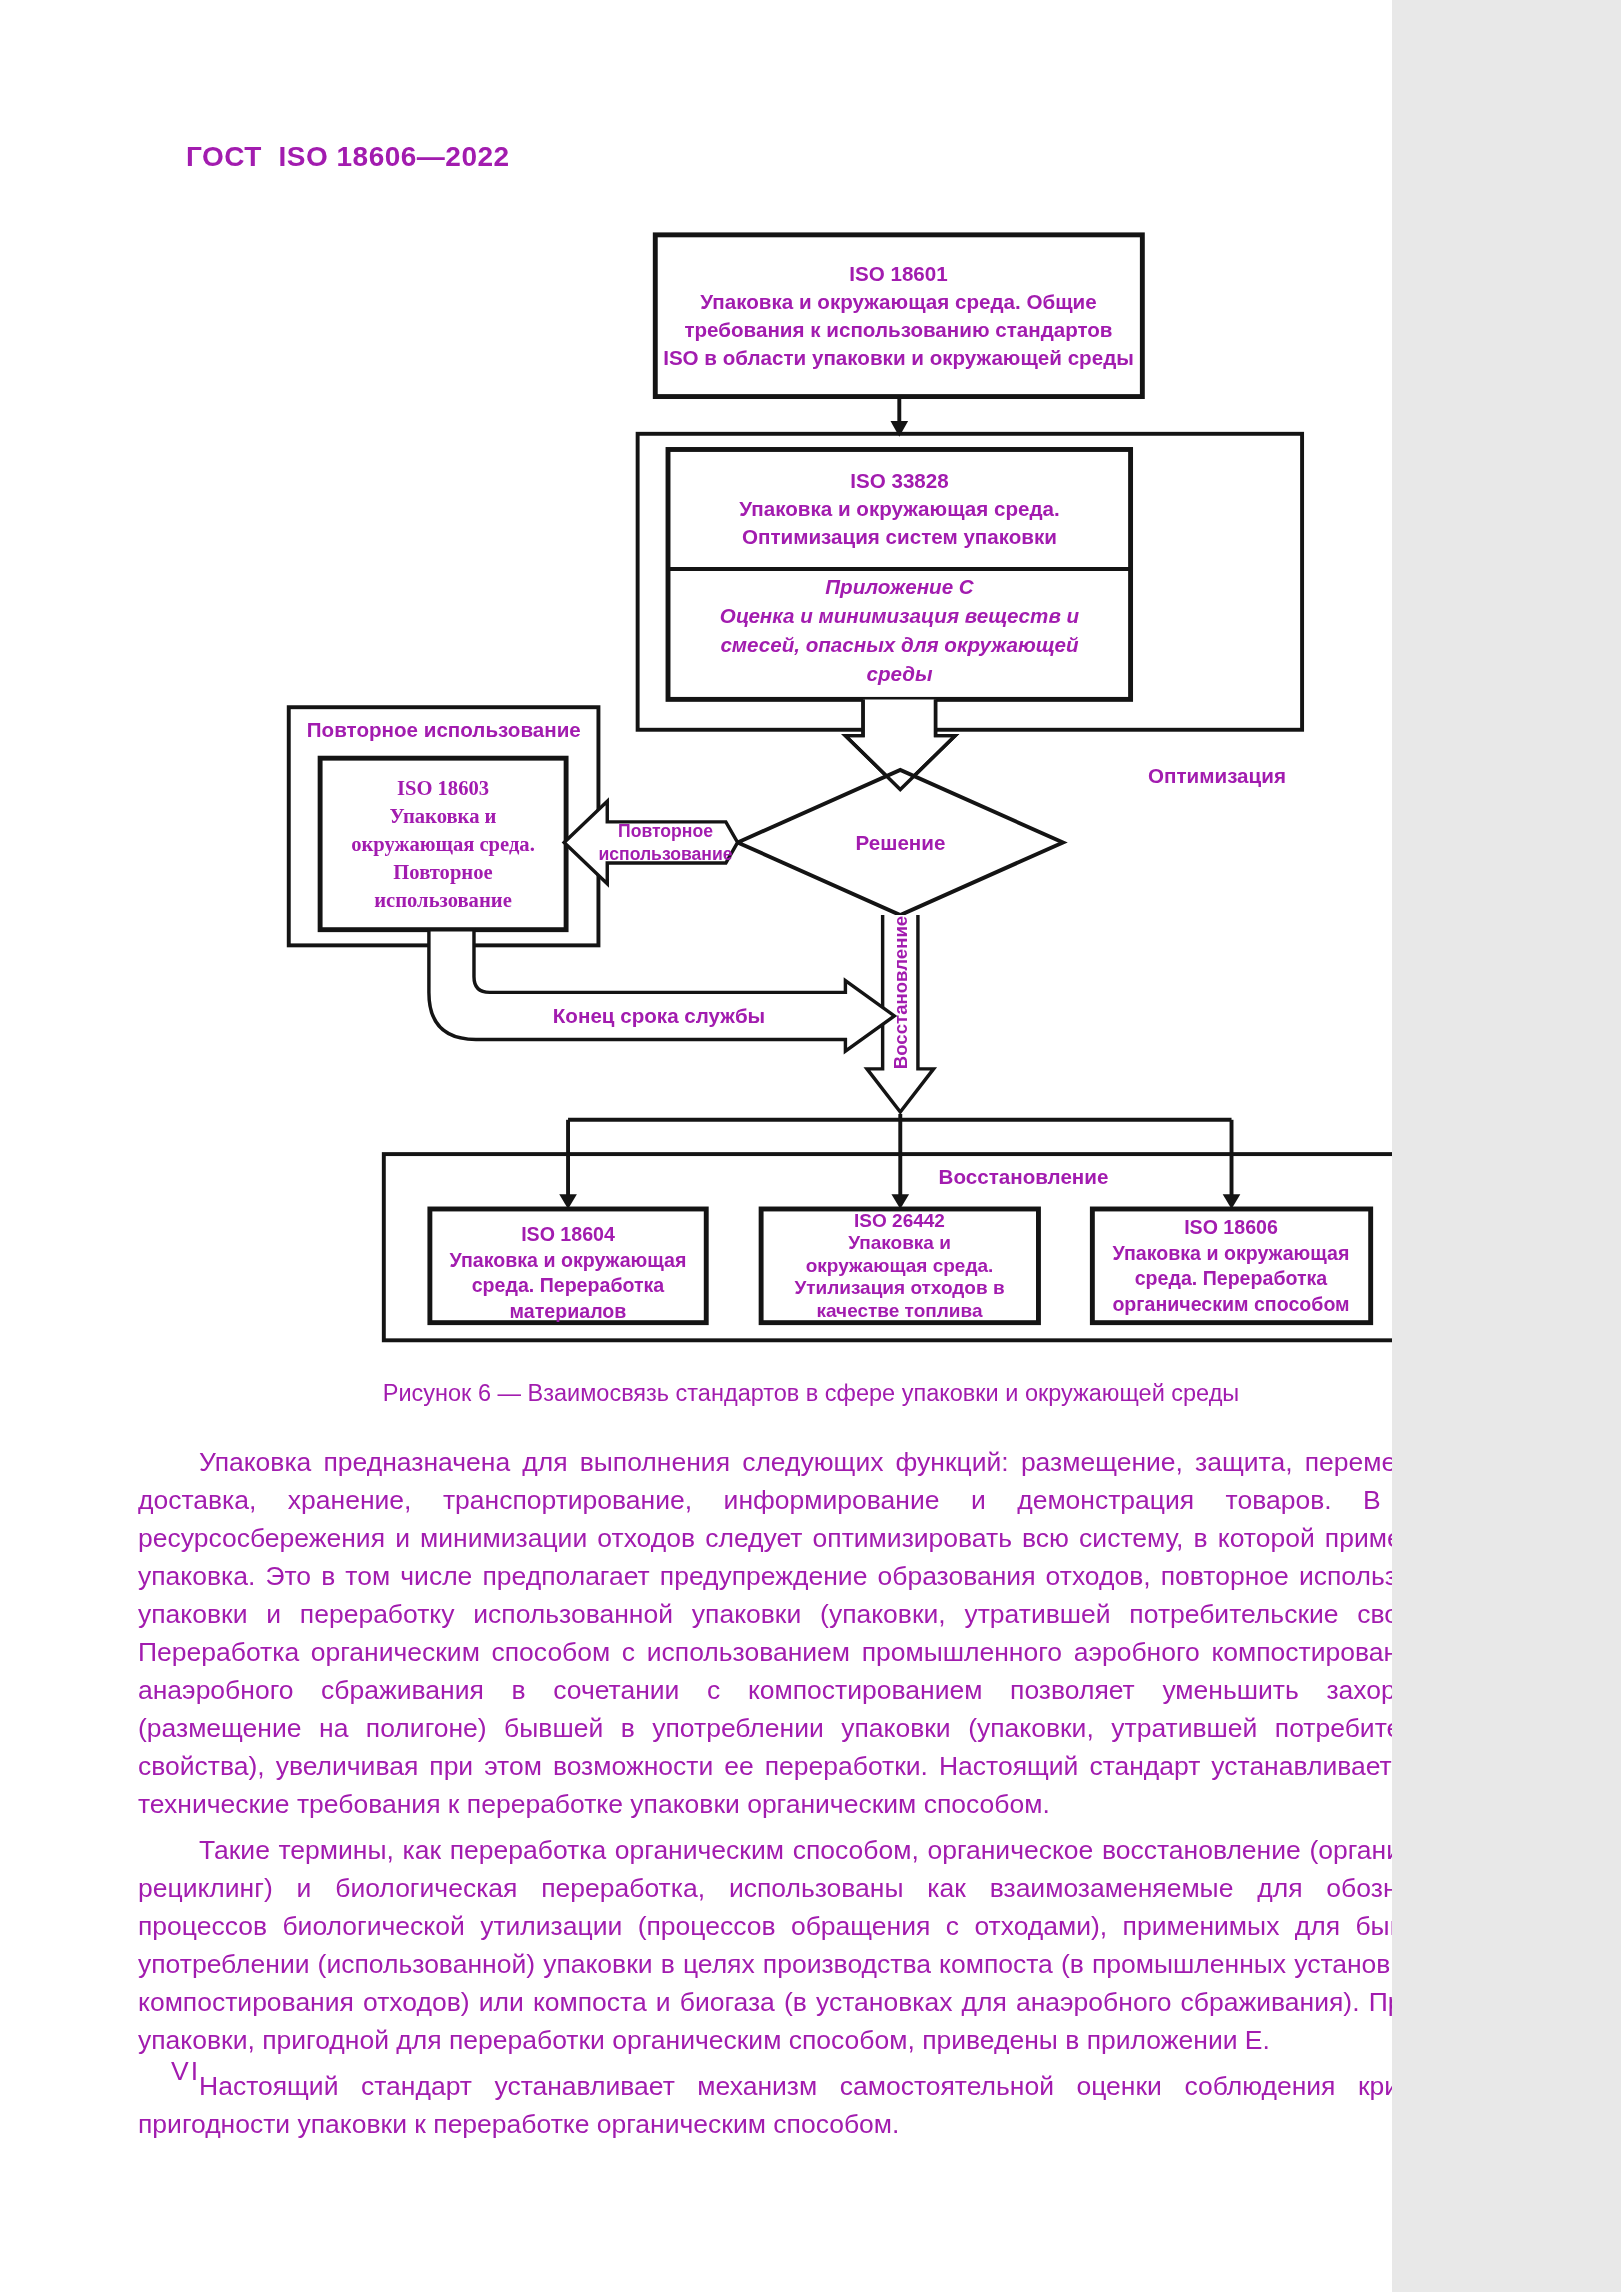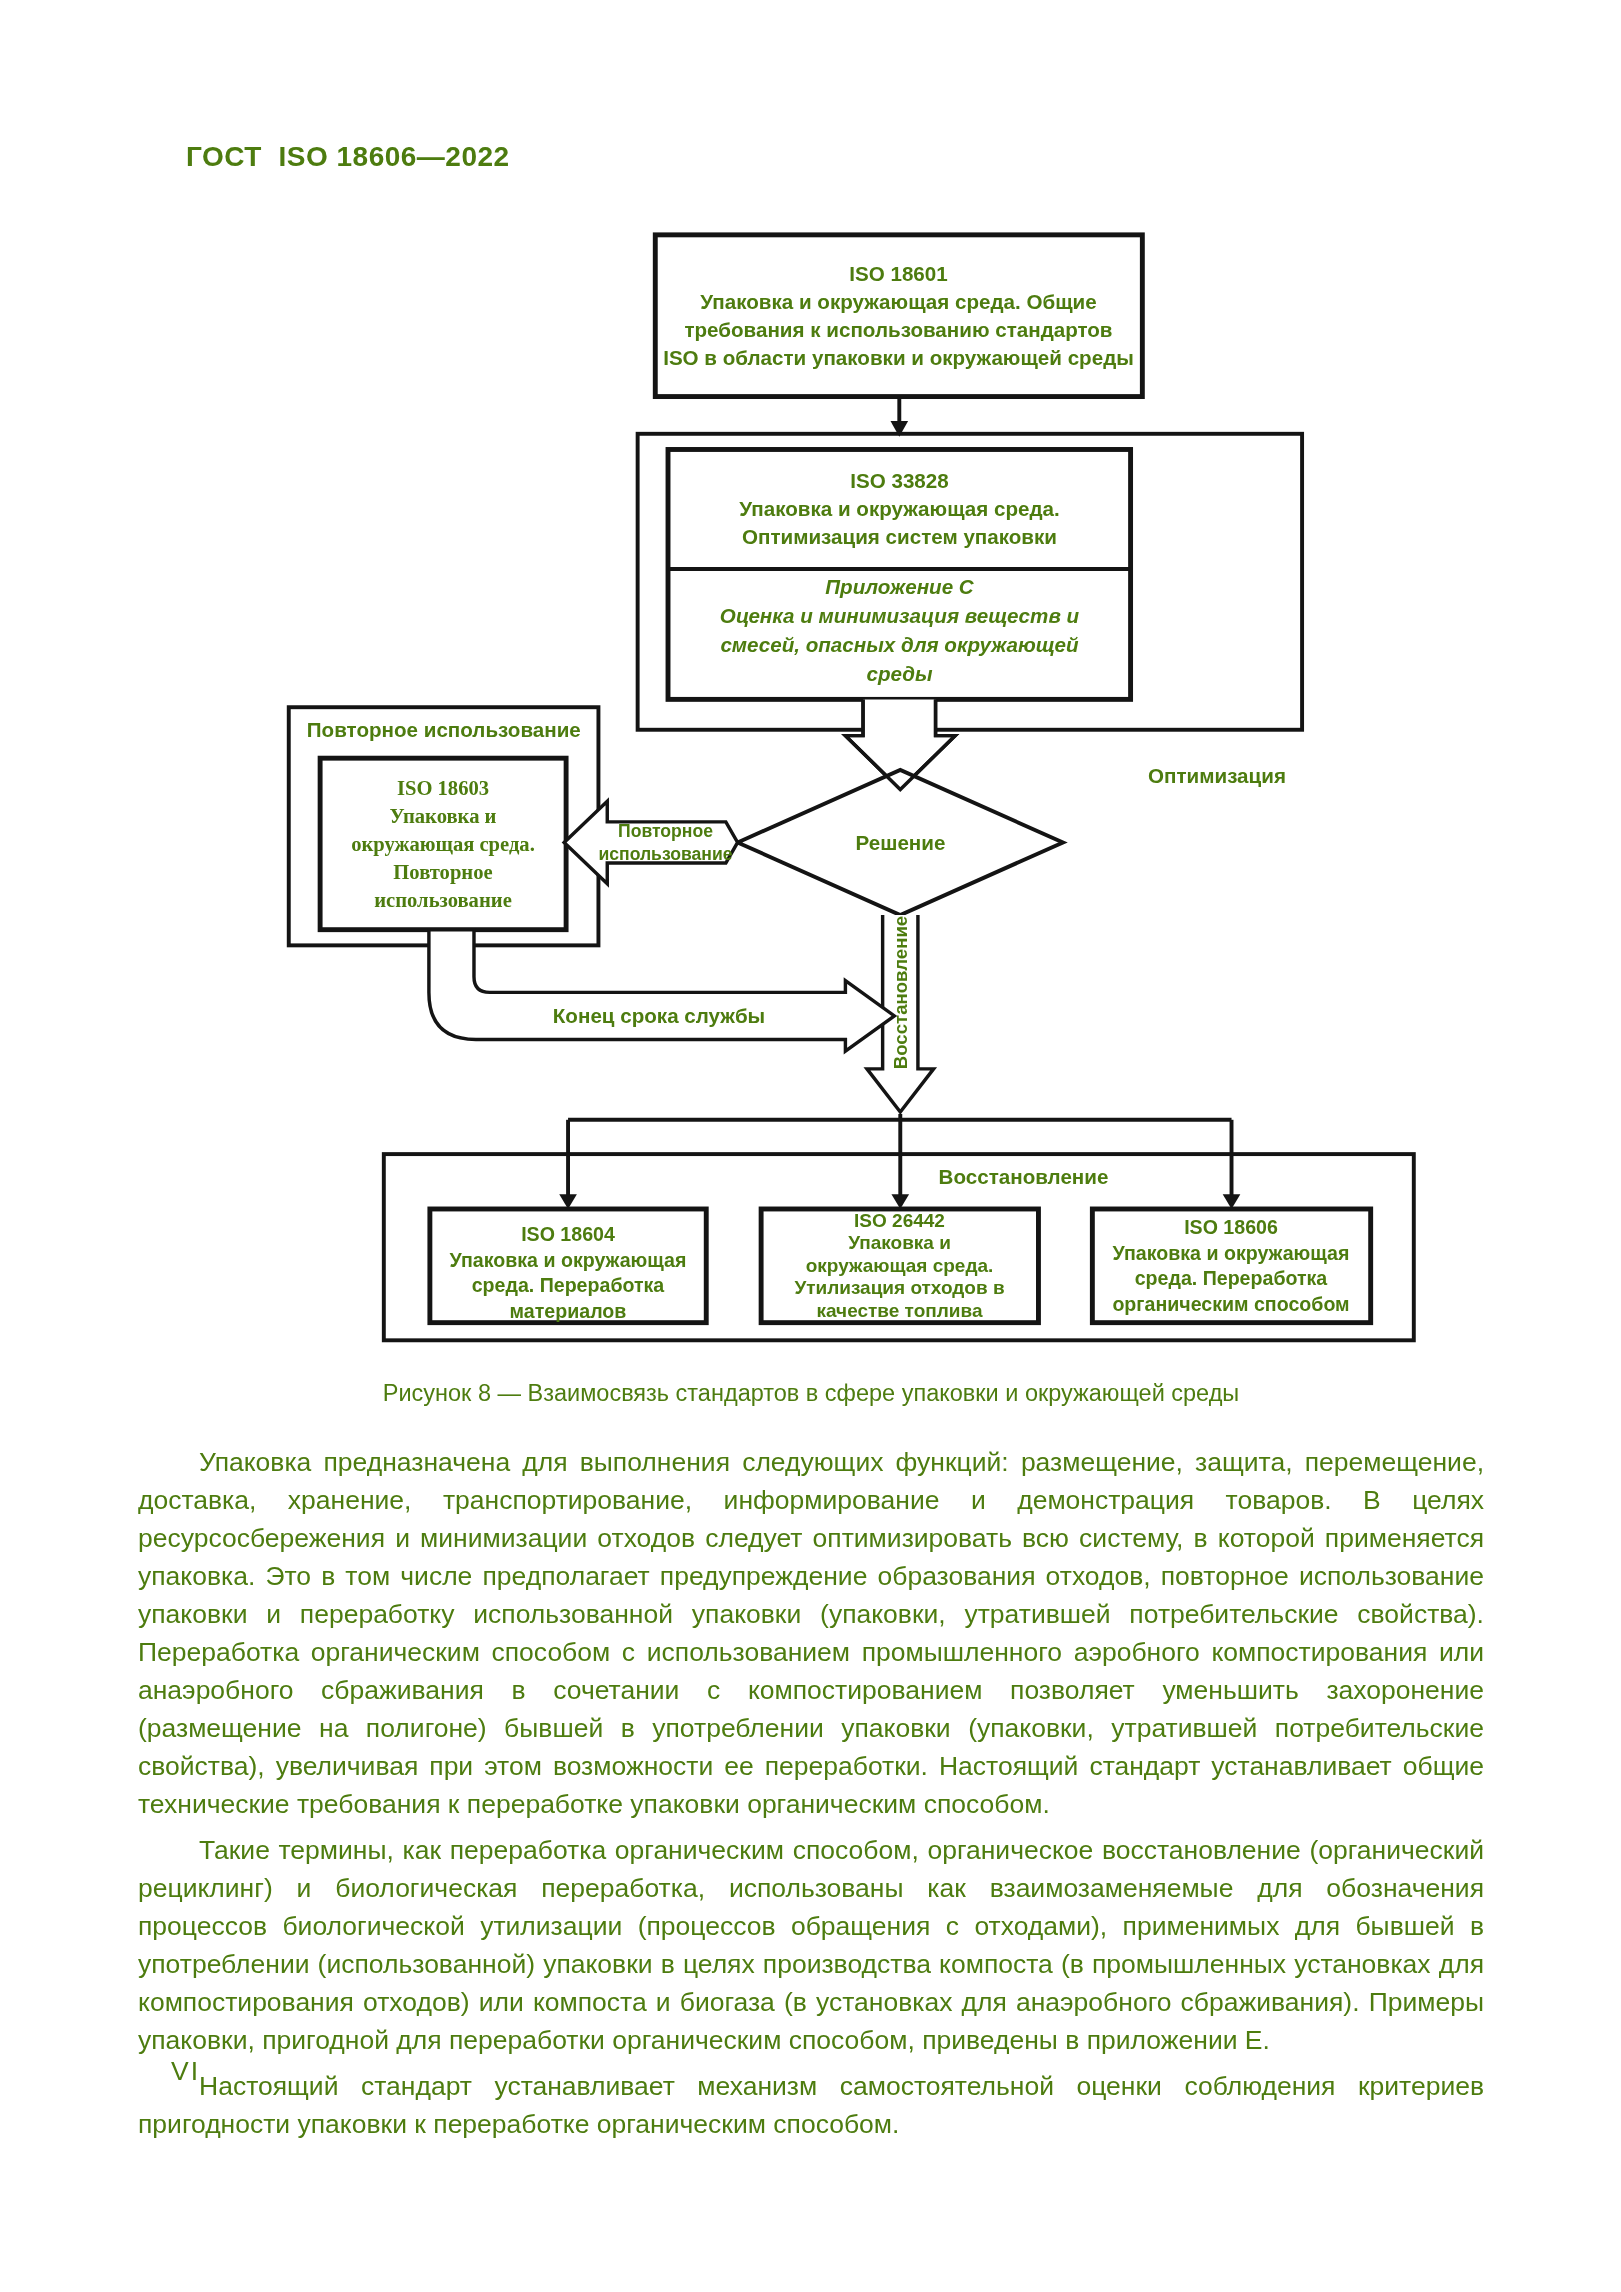--- a/index.html
+++ b/index.html
@@ -1,21 +1,21 @@
 <!DOCTYPE html>
 <html><head>
 <meta charset="utf-8">
 <style>
   html,body{margin:0;padding:0;background:#e8e8e8;}
   .page{
     position:relative;
-    width:1621px;height:2293px;
+    width:1392px;height:2293px;
     background:#ffffff;
     font-family:"Liberation Sans","DejaVu Sans",sans-serif;
-    color:#4d7c0f;
+    color:#a21caf;
     overflow:hidden;
   }
   .hdr{
     position:absolute;left:186px;top:141px;
     font-size:28px;font-weight:bold;letter-spacing:0.5px;white-space:pre;
   }
   
   .diagram{position:absolute;left:277px;top:223px;width:1225px;height:1137px;}
   .diagram svg{position:absolute;left:0;top:0;}
   .dtxt{
@@ -119,21 +119,21 @@
 Упаковка и
 окружающая среда.
 Утилизация отходов в
 качестве топлива</div>
     <div class="dtxt small" style="left:815px;top:986px;width:278px;height:114px;">ISO 18606
 Упаковка и окружающая
 среда. Переработка
 органическим способом</div>
   </div>
 
-  <div class="caption">Рисунок 8 — Взаимосвязь стандартов в сфере упаковки и окружающей среды</div>
+  <div class="caption">Рисунок 6 — Взаимосвязь стандартов в сфере упаковки и окружающей среды</div>
 
   <div class="bodytext">
     <p>Упаковка предназначена для выполнения следующих функций: размещение, защита, перемещение, доставка, хранение, транспортирование, информирование и демонстрация товаров. В целях ресурсосбережения и минимизации отходов следует оптимизировать всю систему, в которой применяется упаковка. Это в том числе предполагает предупреждение образования отходов, повторное использование упаковки и переработку использованной упаковки (упаковки, утратившей потребительские свойства). Переработка органическим способом с использованием промышленного аэробного компостирования или анаэробного сбраживания в сочетании с компостированием позволяет уменьшить захоронение (размещение на полигоне) бывшей в употреблении упаковки (упаковки, утратившей потребительские свойства), увеличивая при этом возможности ее переработки. Настоящий стандарт устанавливает общие технические требования к переработке упаковки органическим способом.</p>
     <p>Такие термины, как переработка органическим способом, органическое восстановление (органический рециклинг) и биологическая переработка, использованы как взаимозаменяемые для обозначения процессов биологической утилизации (процессов обращения с отходами), применимых для бывшей в употреблении (использованной) упаковки в целях производства компоста (в промышленных установках для компостирования отходов) или компоста и биогаза (в установках для анаэробного сбраживания). Примеры упаковки, пригодной для переработки органическим способом, приведены в приложении Е.</p>
     <p>Настоящий стандарт устанавливает механизм самостоятельной оценки соблюдения критериев пригодности упаковки к переработке органическим способом.</p>
   </div>
 
   <div class="pagenum">VI</div>
 
 </div>

